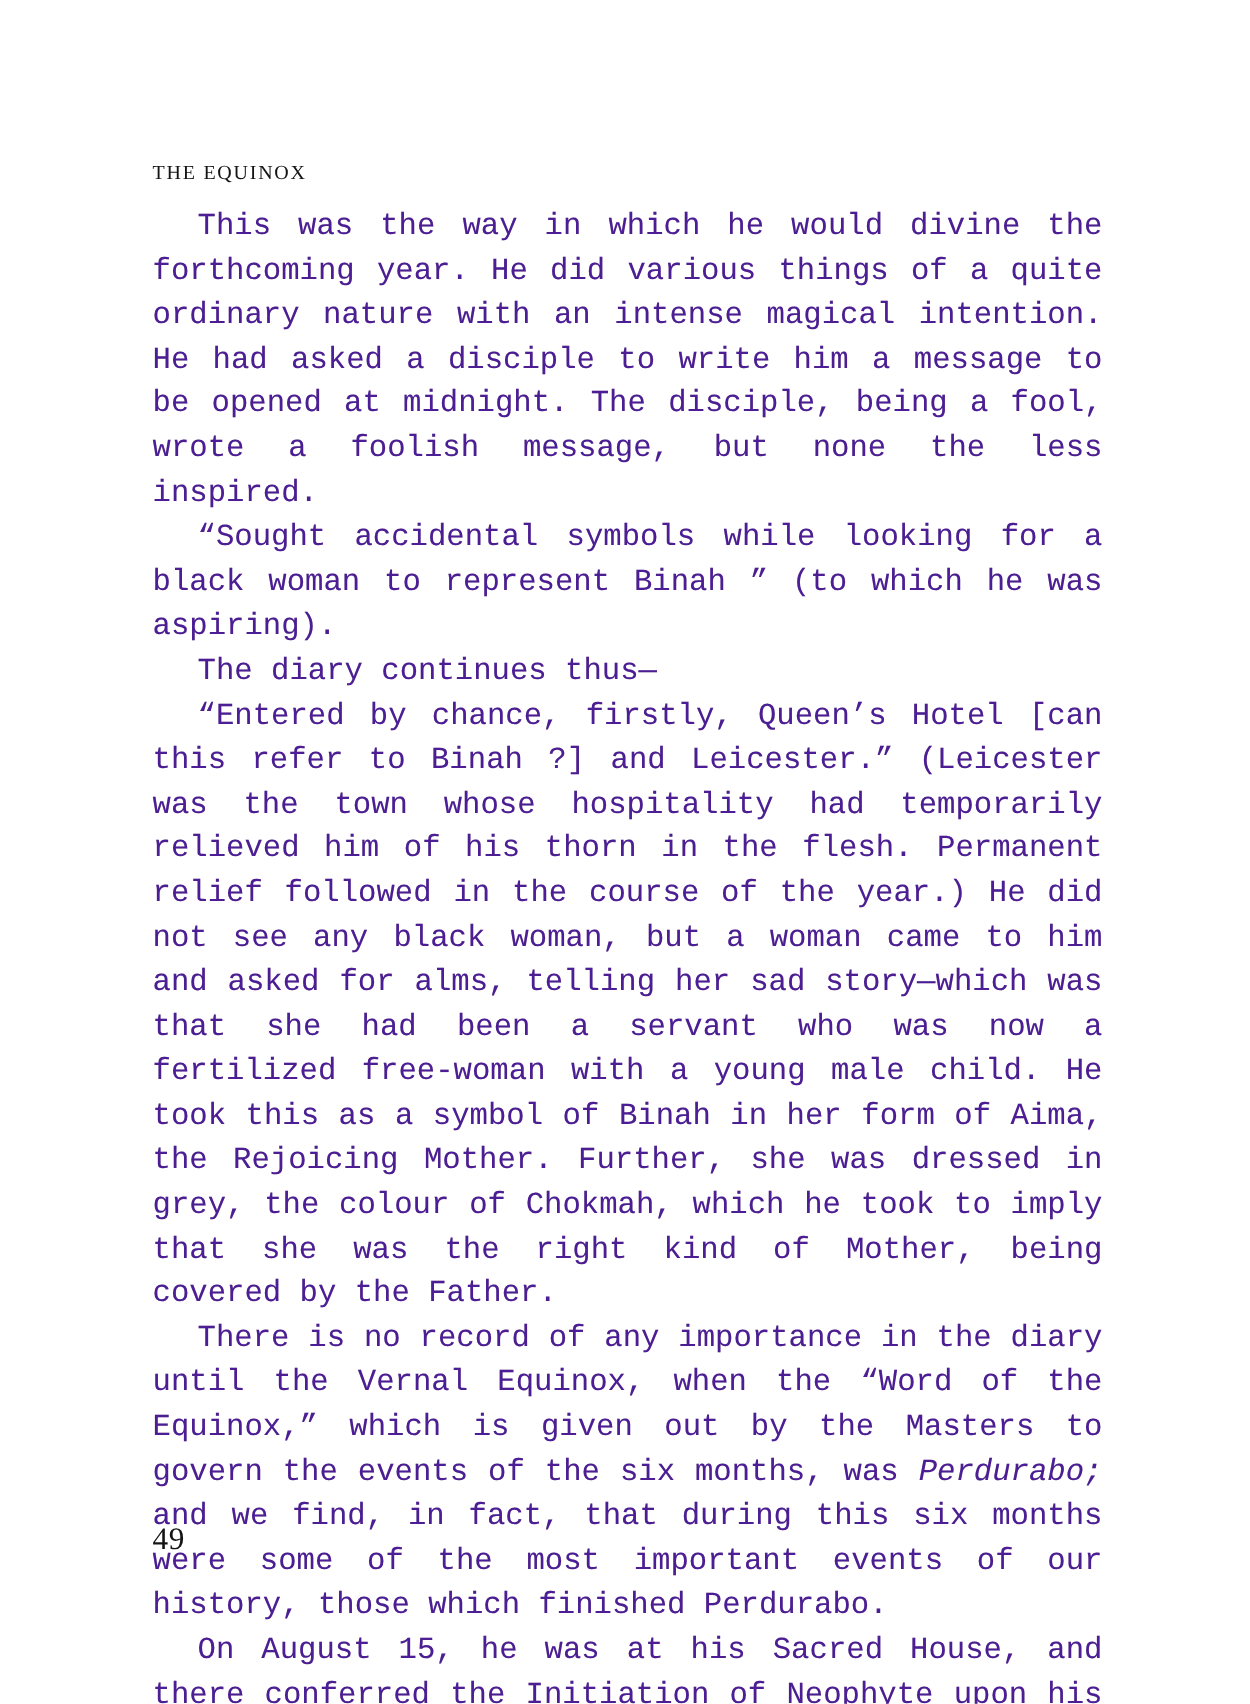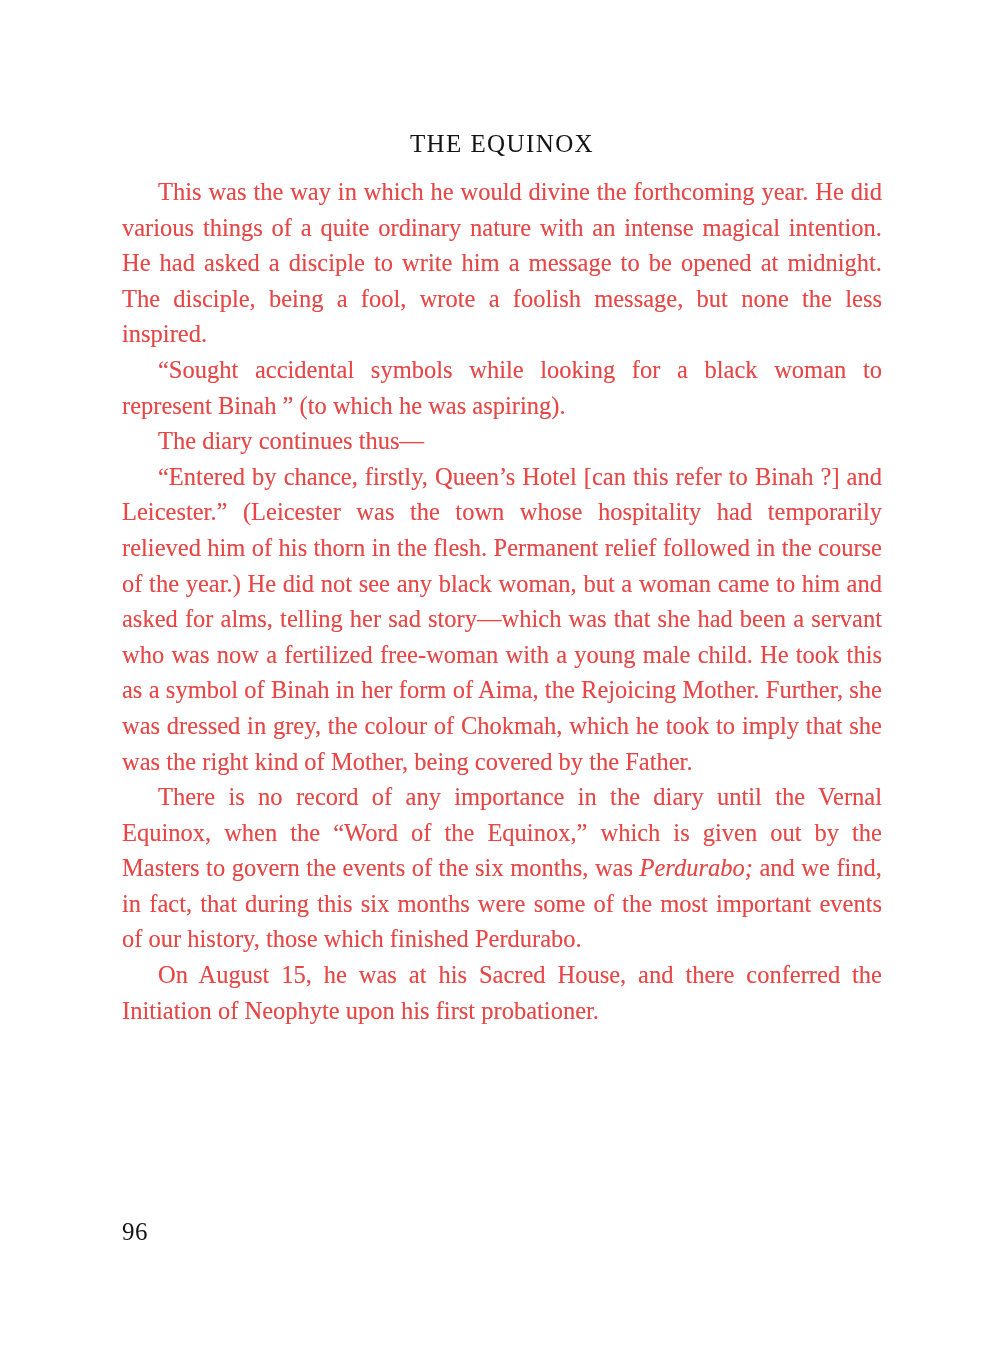--- a/index.html
+++ b/index.html
@@ -22,36 +22,36 @@
     width: 1000px;
     height: 1363px;
   }
   .content {
     position: absolute;
     left: 122px;
     top: 130px;
     width: 760px;
   }
   .running-head {
-    text-align: center;
-    font-size: 25px;
+    font-size: 16px;
     letter-spacing: 1.4px;
     margin-bottom: 16px;
     font-family: "Liberation Serif", serif;
     color: #141414;
   }
   p {
     margin: 0;
     font-size: 24.5px;
     line-height: 35.6px;
     text-align: justify;
     text-justify: inter-word;
-    color: #ef4444;
+    color: #4c1d95;
     -webkit-hyphens: none;
     hyphens: none;
+    font-family: Liberation Mono, monospace;
   }
   p.indent {
     text-indent: 36px;
   }
   .italic {
     font-style: italic;
     margin-top: 37px;
   }
   .folio {
     position: absolute;
@@ -77,14 +77,14 @@
     <p class="indent">This was the way in which he would divine the forthcoming year. He did various things of a quite ordinary nature with an intense magical intention. He had asked a disciple to write him a message to be opened at midnight. The disciple, being a fool, wrote a foolish message, but none the less inspired.</p>
     <p class="indent">“Sought accidental symbols while looking for a black woman to represent Binah ” (to which he was aspiring).</p>
     <p class="indent">The diary continues thus—</p>
     <p class="indent">“Entered by chance, firstly, Queen’s Hotel [can this refer to Binah ?] and Leicester.” (Leicester was the town whose hospitality had temporarily relieved him of his thorn in the flesh. Permanent relief followed in the course of the year.) He did not see any black woman, but a woman came to him and asked for alms, telling her sad story—which was that she had been a servant who was now a fertilized free-woman with a young male child. He took this as a symbol of Binah in her form of Aima, the Rejoicing Mother. Further, she was dressed in grey, the colour of Chokmah, which he took to imply that she was the right kind of Mother, being covered by the Father.</p>
 
     <p class="indent"><span>There is no record of any importance in the diary until the Vernal Equinox, when the “Word of the Equinox,” which is given out by the Masters to govern the events of the six months, was </span><span class="italic">Perdurabo;</span><span> and we find, in fact, that during this six months were some of the most important events of our history, those which finished Perdurabo.</span></p>
 
     <p class="indent">On August 15, he was at his Sacred House, and there conferred the Initiation of Neophyte upon his first probationer.</p>
   </div>
 
-  <div class="folio">96</div>
+  <div class="folio">49</div>
 </div>
 
 </body></html>

